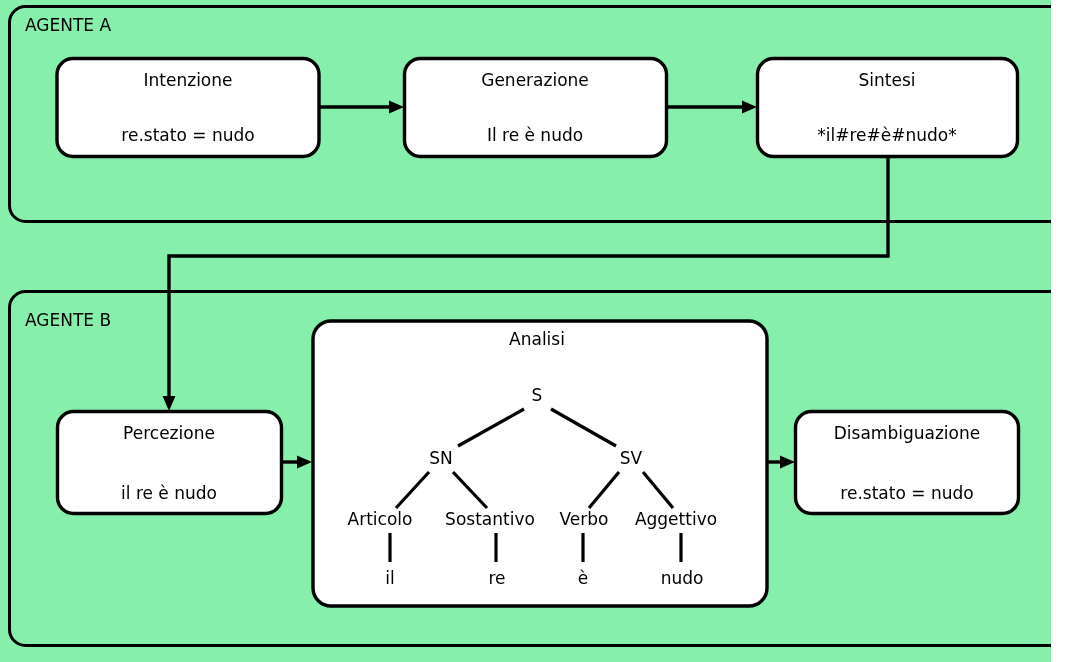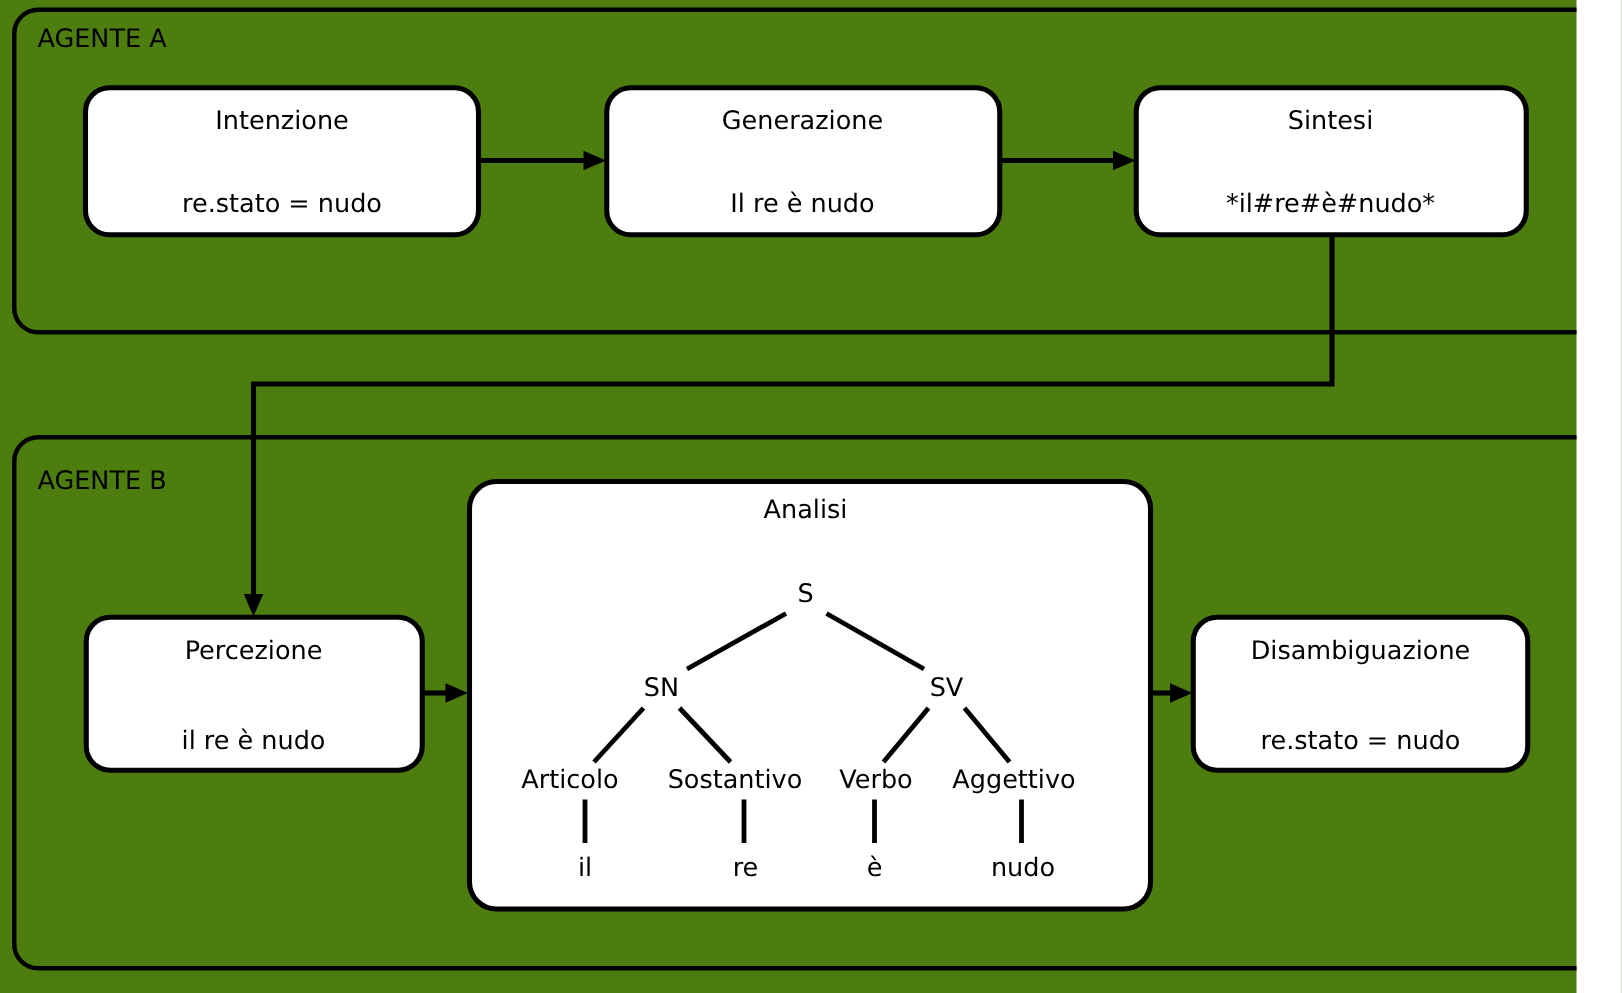--- a/index.html
+++ b/index.html
@@ -4,21 +4,21 @@
 <style>
   html, body {
     margin: 0;
     padding: 0;
     background: #ffffff;
   }
   #stage {
     position: relative;
     width: 1051px;
     height: 662px;
-    background: #4d7c0f;
+    background: #86efac;
     font-family: "DejaVu Sans", "Liberation Sans", sans-serif;
     overflow: hidden;
     text-decoration: underline;
   }
   #diagram-svg {
     position: absolute;
     left: 0;
     top: 0;
     width: 1081px;
     height: 662px;

